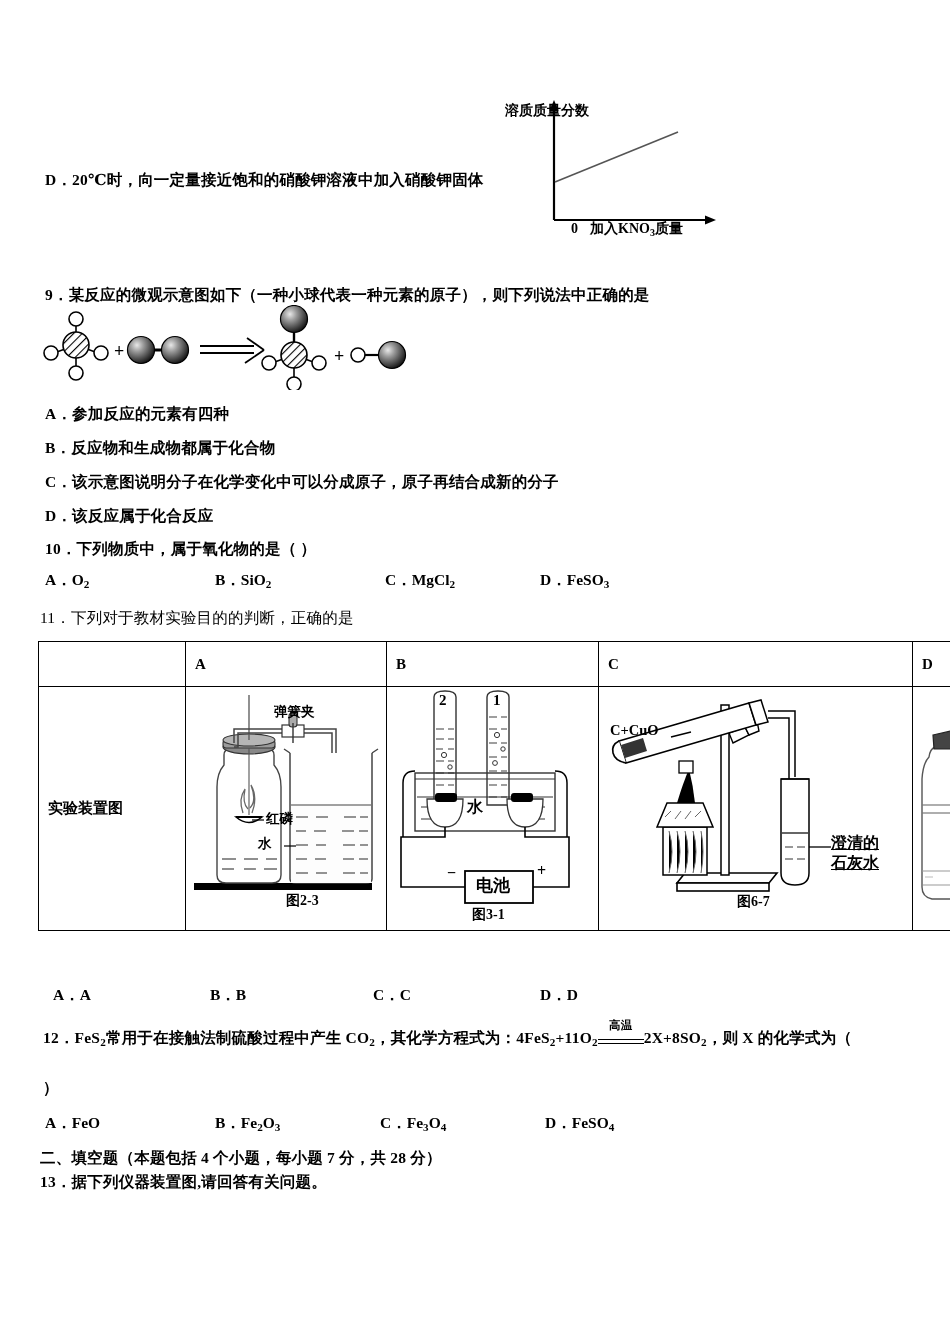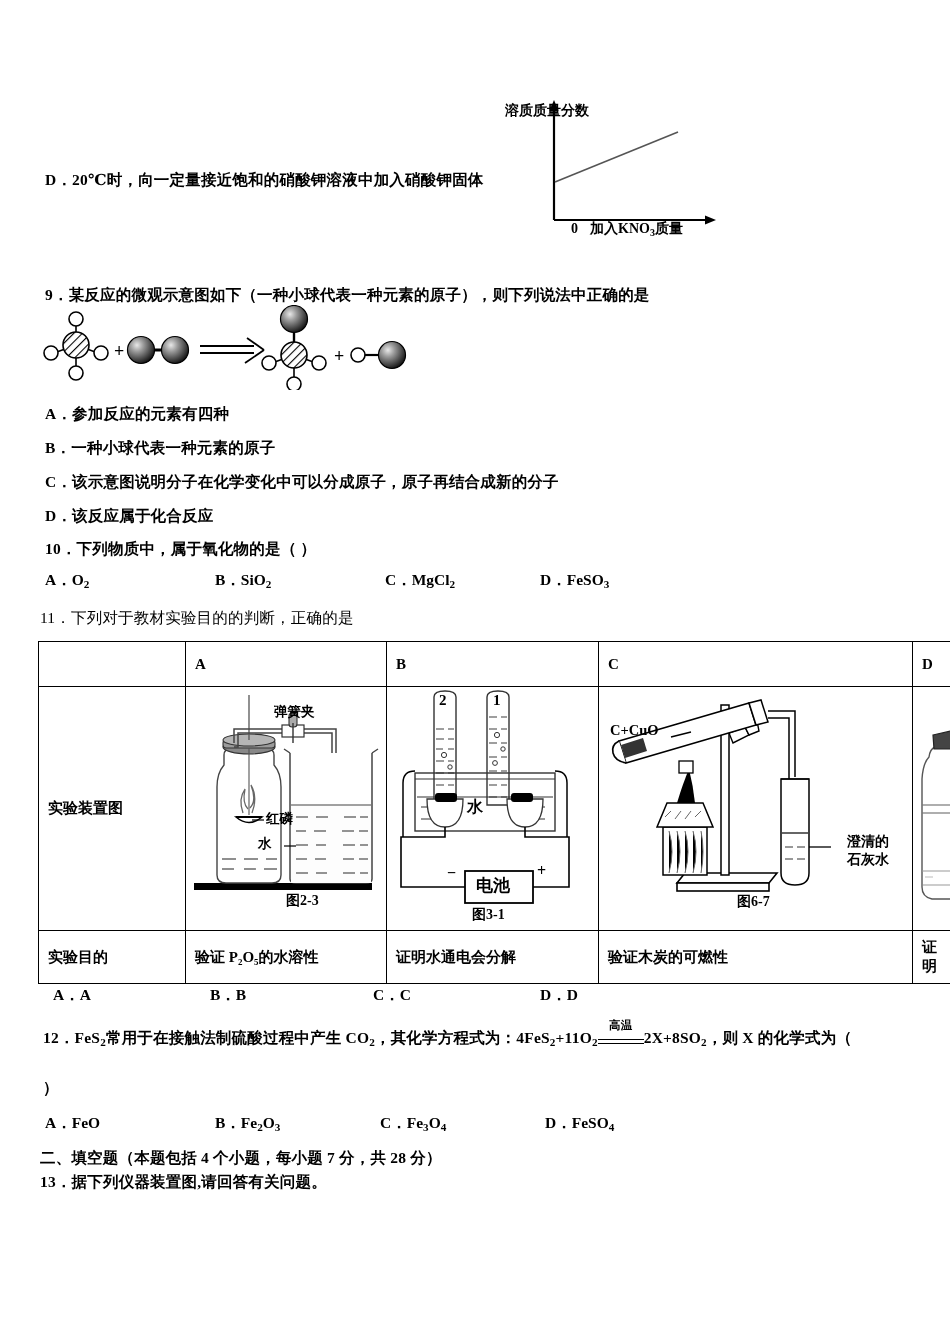--- a/index.html
+++ b/index.html
@@ -228,21 +228,21 @@
     <text x="292" y="57" font-family="'Liberation Serif', serif" font-size="18" font-weight="bold">+</text>
 
     <g>
       <line x1="318" y1="50" x2="344" y2="50" stroke="#000" stroke-width="2.2"></line>
       <circle cx="316" cy="50" r="7" fill="#fff" stroke="#000" stroke-width="1.6"></circle>
       <circle cx="350" cy="50" r="13.5" fill="url(#darkball)" stroke="#000" stroke-width="1.2"></circle>
     </g>
   </svg>
 
   <div class="qline" style="left:45px; top:404px;">A．参加反应的元素有四种</div>
-  <div class="qline" style="left:45px; top:438px;">B．一种小球代表一种元素的原子</div>
+  <div class="qline" style="left:45px; top:438px;">B．反应物和生成物都属于化合物</div>
   <div class="qline" style="left:45px; top:472px;">C．该示意图说明分子在化学变化中可以分成原子，原子再结合成新的分子</div>
   <div class="qline" style="left:45px; top:506px;">D．该反应属于化合反应</div>
 
   <div class="qline" style="left:45px; top:539px;">10．下列物质中，属于氧化物的是（      ）</div>
 
   <div class="opt" style="left:45px; top:570px;">
     <span>A．</span><span>O</span><span class="sub">2</span>
   </div>
   <div class="opt" style="left:215px; top:570px;">
     <span>B．</span><span>SiO</span><span class="sub">2</span>
@@ -489,21 +489,21 @@
               <line x1="186" y1="160" x2="194" y2="160"></line>
                   <line x1="198" y1="160" x2="206" y2="160"></line>
               <line x1="186" y1="172" x2="194" y2="172"></line>
                   <line x1="198" y1="172" x2="206" y2="172"></line>
             </g>
 
             <line x1="72" y1="50" x2="92" y2="45" stroke="#000" stroke-width="1.3"></line>
             <line x1="210" y1="160" x2="232" y2="160" stroke="#000" stroke-width="1.3"></line>
           </svg>
           <div class="figlabel" style="left:11px; top:36px; font-size:14.5px;">C+CuO</div>
-          <div class="figlabel" style="left:248px; top:146px; font-size:14px; line-height:1.25;">澄清的<br>石灰水</div>
+          <div class="figlabel" style="left:232px; top:146px; font-size:16px; line-height:1.25;text-decoration:underline;">澄清的<br>石灰水</div>
           <div class="figcap" style="left:138px; top:206px;">图6-7</div>
         </div>
       </td>
 
       <td>
         <div class="cellfig">
           <svg width="38" height="243" viewBox="0 0 38 243">
 
             <path d="M16,70 Q10,76 9,92 L9,200 Q9,210 19,212 L38,212 L38,60 L22,60 Q17,62 16,70 Z" fill="#fff" stroke="#555" stroke-width="1.4"></path>
 
@@ -513,37 +513,20 @@
             <line x1="9" y1="126" x2="38" y2="126" stroke="#777" stroke-width="1.2"></line>
             <line x1="9" y1="184" x2="38" y2="184" stroke="#999" stroke-width="1"></line>
             <line x1="10" y1="198" x2="38" y2="198" stroke="#999" stroke-width="1"></line>
 
             <line x1="12" y1="190" x2="20" y2="190" stroke="#bbb" stroke-width="1"></line>
           </svg>
         </div>
       </td>
     </tr>
 
-    <tr class="purpose-row">
-      <td>
-        <span>实验目的</span>
-      </td>
-      <td>
-        <span>验证 P₂O₅的水溶性</span>
-      </td>
-      <td>
-        <span>证明水通电会分解</span>
-      </td>
-      <td>
-        <span>验证木炭的可燃性</span>
-      </td>
-      <td>
-        <span>证明</span>
-      </td>
-    </tr>
   </tbody>
     </table>
 
   <div class="opt" style="left:45px; top:985px;margin-left:8px;">
     <span>A．</span><span>A</span>
   </div>
   <div class="opt" style="left:210px; top:985px;">
     <span>B．</span><span>B</span>
   </div>
   <div class="opt" style="left:373px; top:985px;">

